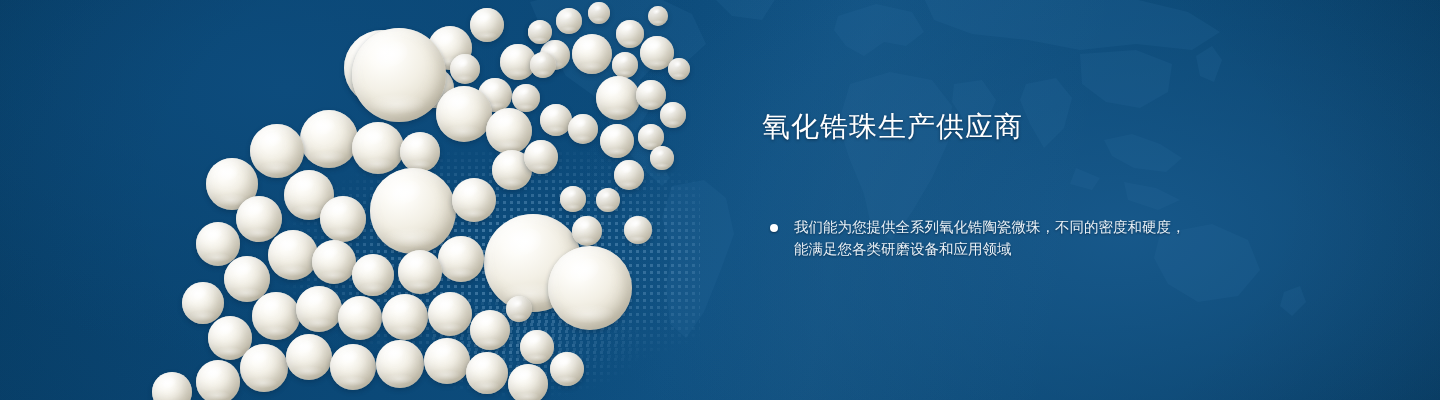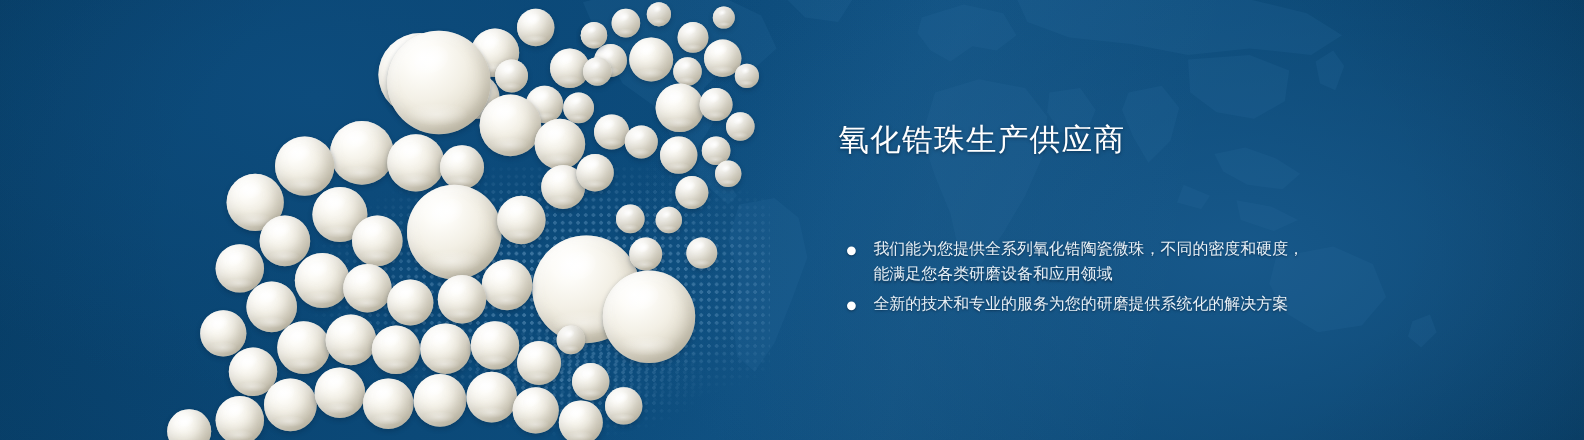--- a/index.html
+++ b/index.html
@@ -144,21 +144,21 @@
   }
   .bullet-dot{
     position:absolute;
     left:6px; top:8px;
     width:8px; height:8px;
     border-radius:50%;
     background:#ffffff;
     box-shadow:0 1px 2px rgba(0,20,40,0.5);
   }
   .bullet-text{ display:block; }
-  .bullet-text .l2{ display:block; }
+  .bullet-text .l2{ display:block;font-family:Liberation Mono, monospace; }
 </style>
 </head>
 <body>
 
 <div class="banner">
 
   <div class="bg-base"></div>
   <div class="bg-sheen"></div>
   <div class="bg-vignette"></div>
 
@@ -305,24 +305,18 @@
     <ul class="bullets">
 
       <li class="bullet-row">
         <span class="bullet-dot"></span>
         <span class="bullet-text">
           <span>我们能为您提供全系列氧化锆陶瓷微珠，不同的密度和硬度，</span>
           <span class="l2">能满足您各类研磨设备和应用领域</span>
         </span>
       </li>
 
-      <li class="bullet-row">
-        <span class="bullet-dot"></span>
-        <span class="bullet-text">
-          <span>全新的技术和专业的服务为您的研磨提供系统化的解决方案</span>
-        </span>
-      </li>
 
 
     </ul>
   </div>
 
 </div>
 
 </body></html>

